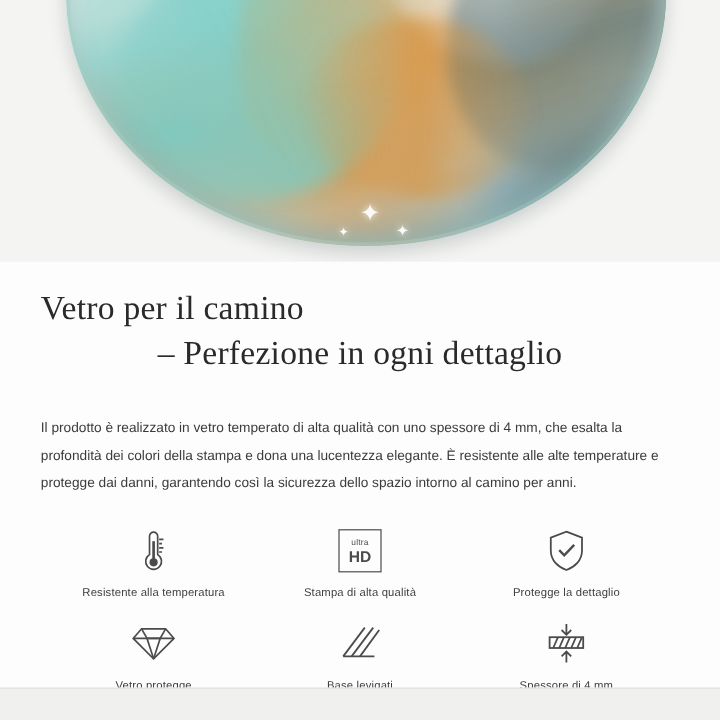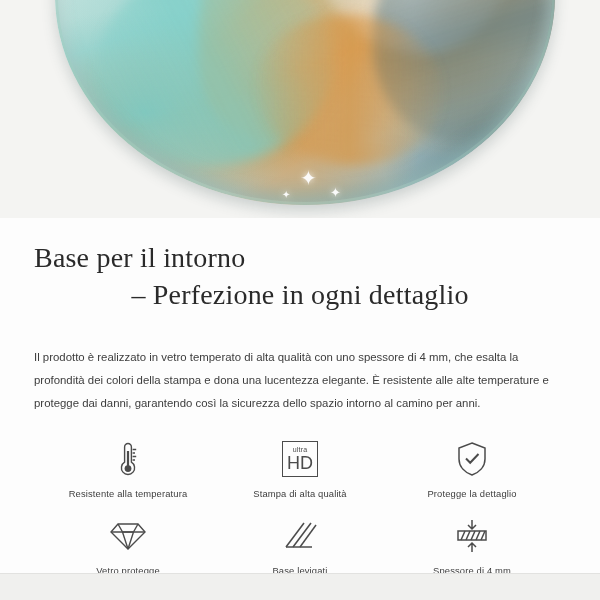--- a/index.html
+++ b/index.html
@@ -148,21 +148,21 @@
     width: 34px;
     height: 34px;
     border: 1.6px solid #4b4b4b;
     display: flex;
     flex-direction: column;
     align-items: center;
     justify-content: center;
     line-height: 1;
   }
   .ultrahd-box .u1 { font-size: 7px; letter-spacing: .2px; }
-  .ultrahd-box .u2 { font-size: 18px; font-weight: normal; margin-top: 1px; }
+  .ultrahd-box .u2 { font-size: 13px; font-weight: bold; margin-top: 1px; }
 
   
   .bottom-bar {
     position: absolute;
     left: 0;
     bottom: 0;
     width: 600px;
     height: 26px;
     background: #f0f0ee;
     border-top: 1px solid #e2e2e0;
@@ -182,21 +182,21 @@
       <div class="ink-streak s4"></div>
       <div class="ink-streak s5"></div>
     </div>
     <span class="sparkle sp1">✦</span>
     <span class="sparkle sp2">✦</span>
     <span class="sparkle sp3">✦</span>
   </div>
 
   <div class="content">
     <h1 class="headline">
-      <span class="l1">Base per il intorno</span>
+      <span class="l1">Vetro per il camino</span>
       <span class="l2">– Perfezione in ogni dettaglio</span>
     </h1>
 
     <p class="body-copy">Il prodotto è realizzato in vetro temperato di alta qualità con uno spessore di 4 mm, che esalta la profondità dei colori della stampa e dona una lucentezza elegante. È resistente alle alte temperature e protegge dai danni, garantendo così la sicurezza dello spazio intorno al camino per anni.</p>
 
     <div class="features">
 
       <div class="feature">
         <div class="feature-icon">
           <svg width="26" height="40" viewBox="0 0 26 40" fill="none" stroke="currentColor" stroke-width="1.4">

